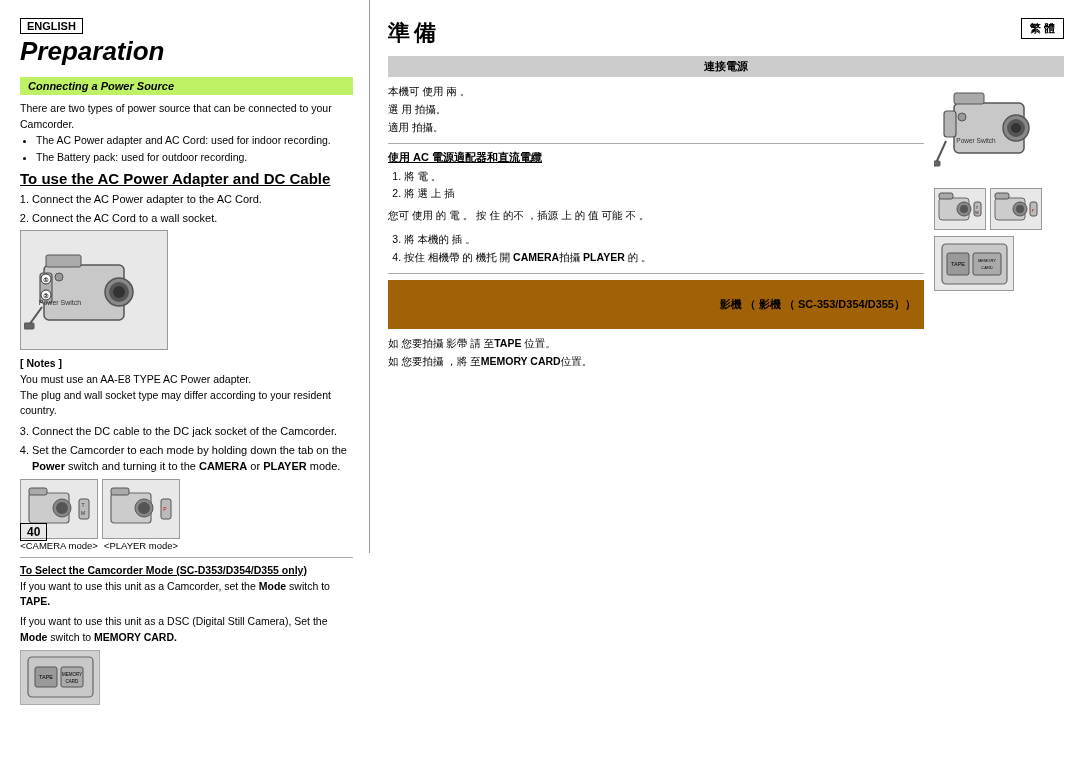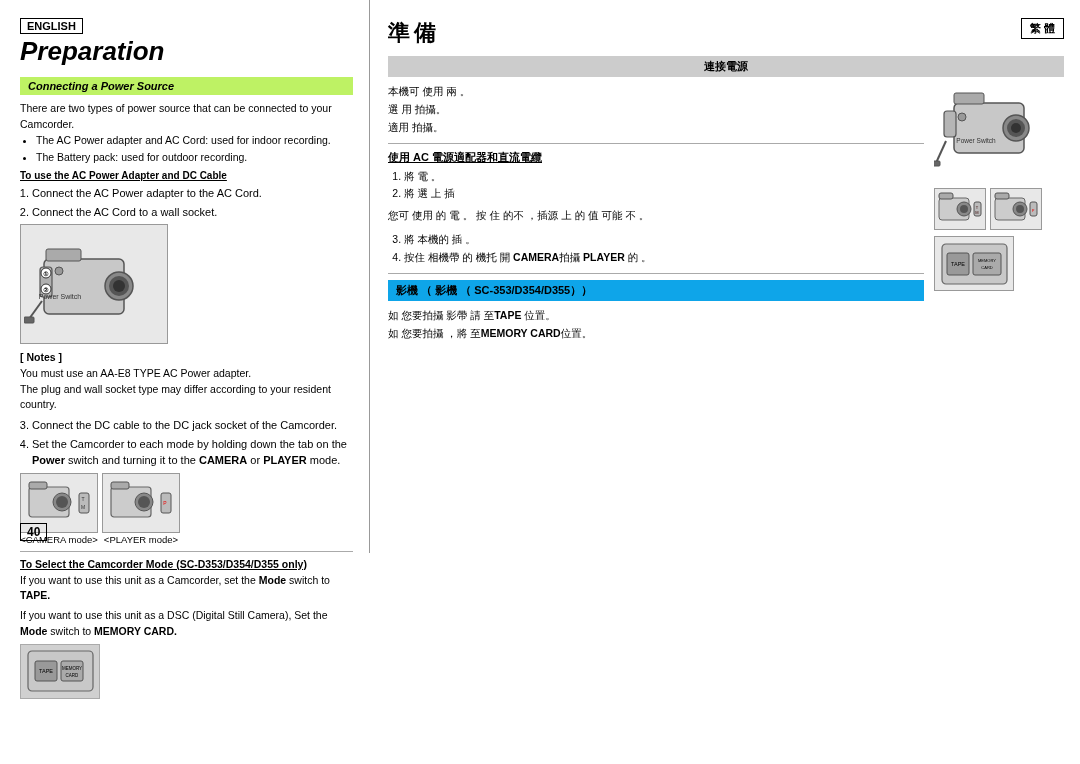--- a/index.html
+++ b/index.html
@@ -55,21 +55,21 @@
       background: #bef264;
       padding: 3px 8px;
       font-size: 11px;
       font-weight: bold;
       font-style: italic;
       margin-bottom: 6px;
     }
     
     .sub-heading {
       font-weight: bold;
-      font-size: 10px;
+      font-size: 15px;
       margin-bottom: 4px;
       text-decoration: underline;
     }
     .body-text {
       font-size: 10.5px;
       line-height: 1.5;
       margin-bottom: 4px;
     }
     .body-text ul {
       margin-left: 16px;
@@ -388,21 +388,21 @@
 
         <ol class="zh-numbered" start="3">
           <li>將 本機的 插 。</li>
           <li>
             按住 相機帶 的 機托 開 <b>CAMERA</b>拍攝 <b>PLAYER</b> 的 。
           </li>
         </ol>
 
         <hr class="horiz-divider">
 
-        <div class="zh-section-header" style="text-align:left; background:#0ea5e9; padding:3px 8px;">
+        <div class="zh-section-header" style="text-align:right; background:#a16207; padding:17px 8px;">
           影機 （ <span>影機 （ SC-353/D354/D355）</span>）
         </div>
 
         <div class="zh-body">
           <div>如 您要拍攝 影帶 請 至<b>TAPE</b> 位置。</div>
           <div>如 您要拍攝 ，將 至<b>MEMORY CARD</b>位置。</div>
         </div>
 
       </div>
 

